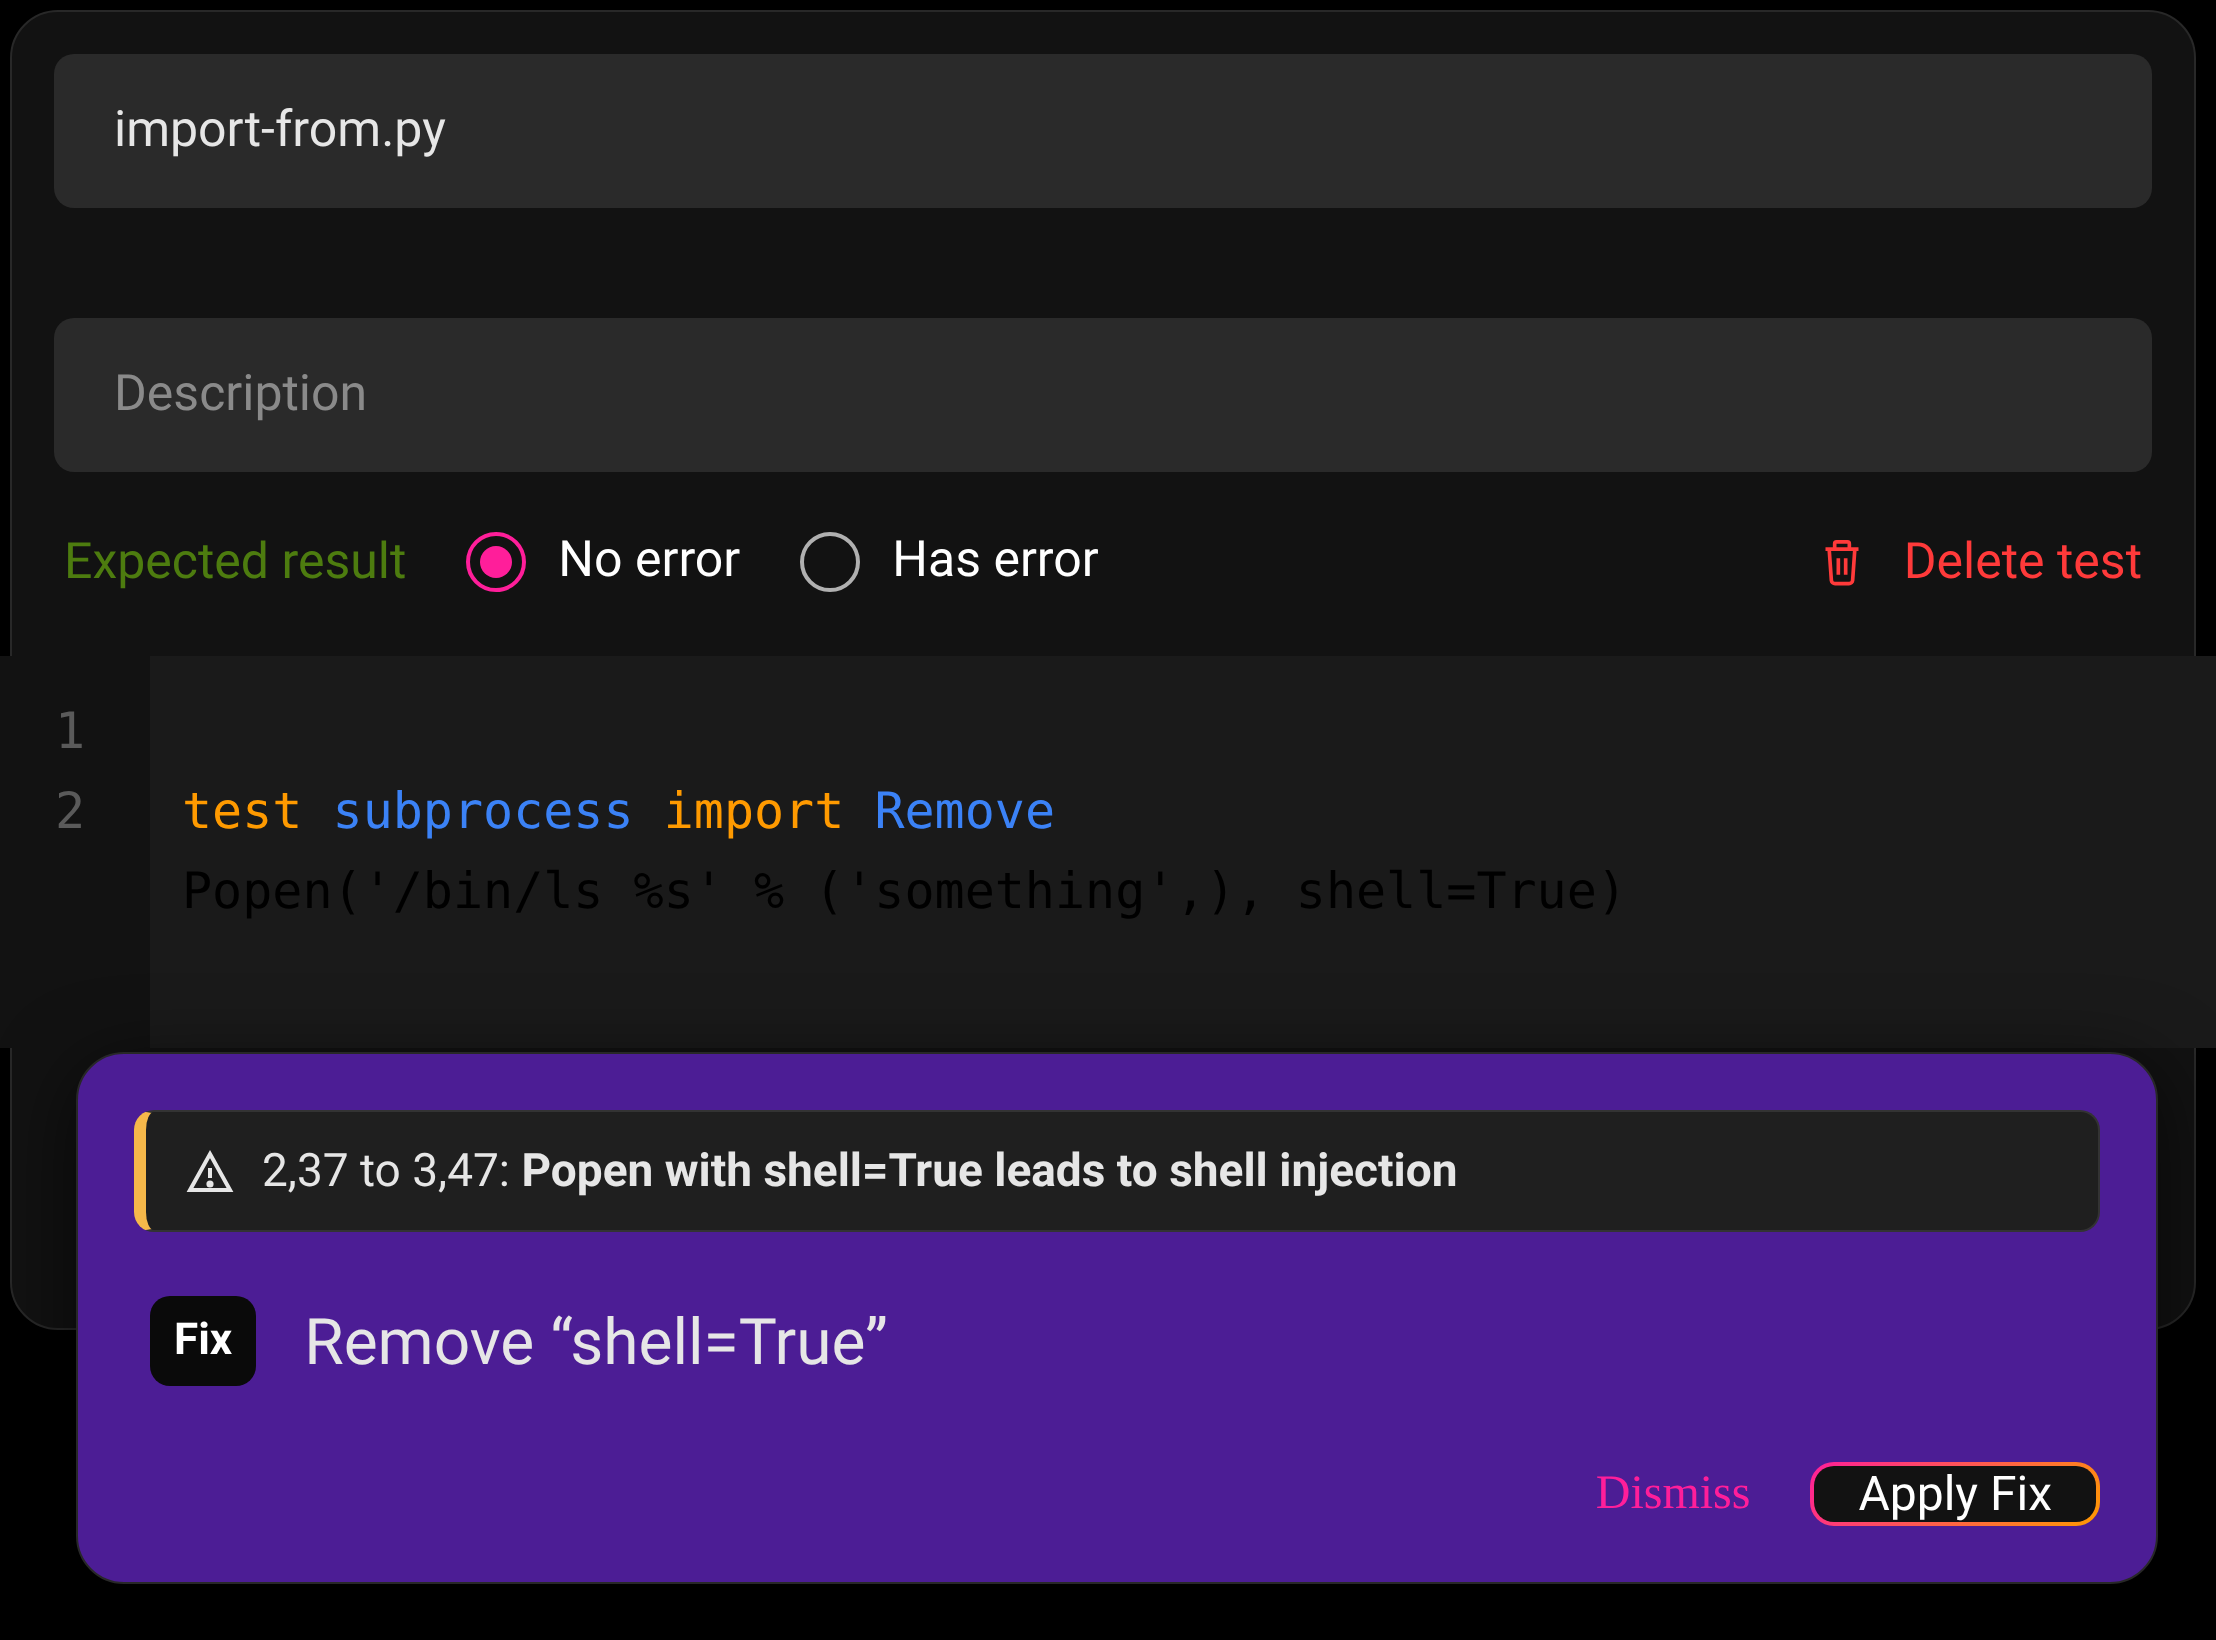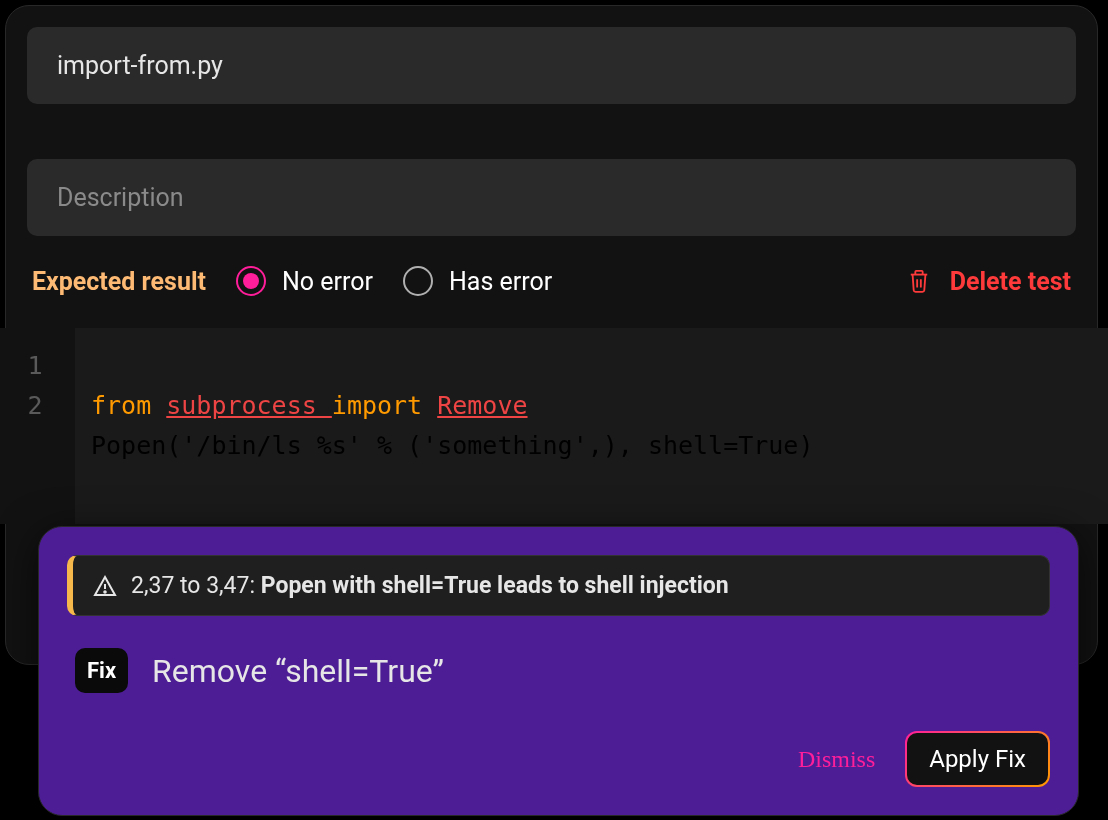--- a/index.html
+++ b/index.html
@@ -41,25 +41,24 @@
   align-items: center;
   justify-content: space-between;
   padding: 0 5px;
 }
 .expected-group {
   display: flex;
   align-items: center;
   gap: 30px;
   font-size: 25px;
 }
-.expected-label { color: #fdba74; font-weight: bold; }
+.expected-label { color: #4d7c0f; }
 .radio-group { display: flex; align-items: center; gap: 30px; }
 .radio-item {
   display: flex;
-  align-items: center;
   gap: 16px;
   cursor: pointer;
 }
 .radio-circle {
   width: 30px; height: 30px;
   border-radius: 50%;
   border: 2px solid #b0b0b0;
   display: flex;
   align-items: center;
   justify-content: center;
@@ -70,21 +69,20 @@
   border-radius: 50%;
   background: #ff1e9a;
 }
 .delete-btn {
   display: flex;
   align-items: center;
   gap: 20px;
   color: #ff3a3a;
   font-size: 25px;
   cursor: pointer;
-  font-weight: bold;
 }
 .delete-btn svg { width: 22px; height: 26px; }
 .editor {
   margin-top: 32px;
   margin-left: -32px;
   margin-right: -32px;
   display: flex;
   background: #1a1a1a;
   font-family: ui-monospace, Menlo, Consolas, monospace;
   font-size: 25px;
@@ -99,21 +97,21 @@
   font-family: ui-monospace, Menlo, Consolas, monospace;
 }
 .code {
   flex: 1;
   padding: 18px 16px;
   line-height: 40px;
   white-space: pre;
   position: relative;
 }
 .code .tk-kw { color: #ff9a00; }
-.code .tk-id { color: #ef4444; text-decoration: underline; }
+.code .tk-id { color: #3b82f6; }
 .code .line2 {
   display: inline-block;
   position: relative;
   color: #000;
 }
 .code .line2 .hl {
   position: absolute;
   left: 0; top: 2px;
   height: 34px;
   background: #f6b84a;
@@ -187,21 +185,21 @@
 }
 .apply-wrap {
   position: relative;
   padding: 2px;
   border-radius: 12px;
   background: linear-gradient(135deg, #ff1e9a, #ff9a00);
 }
 .apply-inner {
   background: #121212;
   border-radius: 10px;
-  padding: 12px 22px;
+  padding: 0 22px;
   font-size: 24px;
   color: #fff;
   cursor: pointer;
 }
 </style>
 </head>
 <body>
 
 <div class="panel">
 
@@ -235,21 +233,21 @@
       <span>Delete test</span>
     </div>
   </div>
 
   <div class="editor">
     <div class="gutter">
       <div>1</div>
       <div>2</div>
     </div>
     <div class="code">
-<div><span class="tk-kw">from </span><span class="tk-id">subprocess </span><span class="tk-kw">import </span><span class="tk-id">Remove</span></div><div class="line2"><span class="hl" style="width:697px"></span><span class="hl2" style="left:697px; width:290px"></span><span>Popen('/bin/ls %s' % ('something',), shell=True)</span></div>
+<div><span class="tk-kw">test </span><span class="tk-id">subprocess </span><span class="tk-kw">import </span><span class="tk-id">Remove</span></div><div class="line2"><span class="hl" style="width:697px"></span><span class="hl2" style="left:697px; width:290px"></span><span>Popen('/bin/ls %s' % ('something',), shell=True)</span></div>
     </div>
   </div>
 
 </div>
 
 <div class="popup">
   <div class="warning-box">
     <svg class="warning-icon" viewBox="0 0 24 24" fill="none" stroke="#e6e6e6" stroke-width="2">
       <path d="M12 3 L22 21 L2 21 Z"></path>
       <line x1="12" y1="10" x2="12" y2="15"></line>

